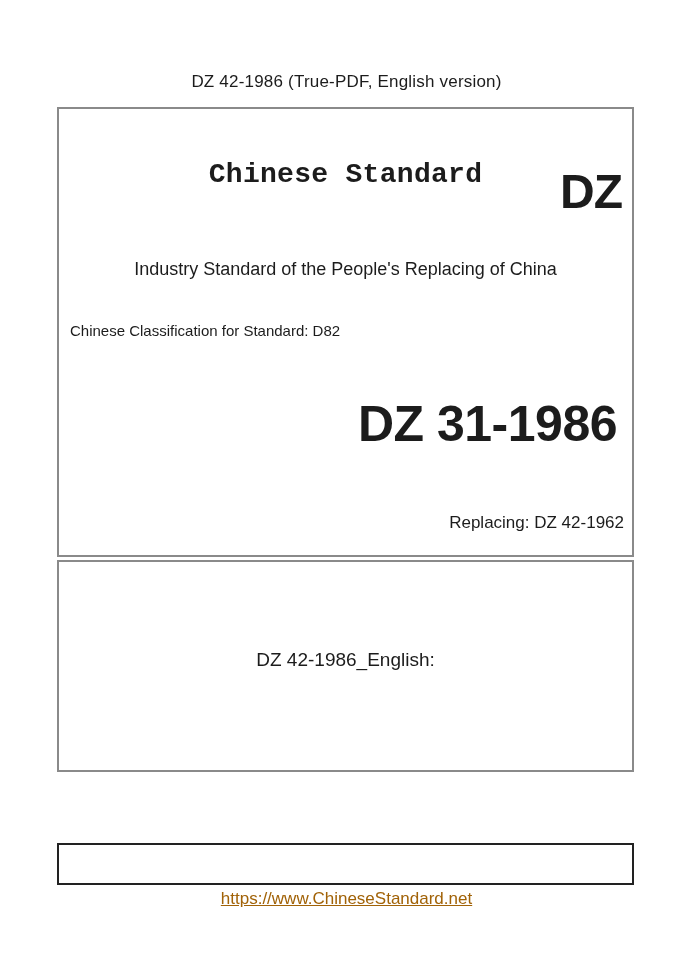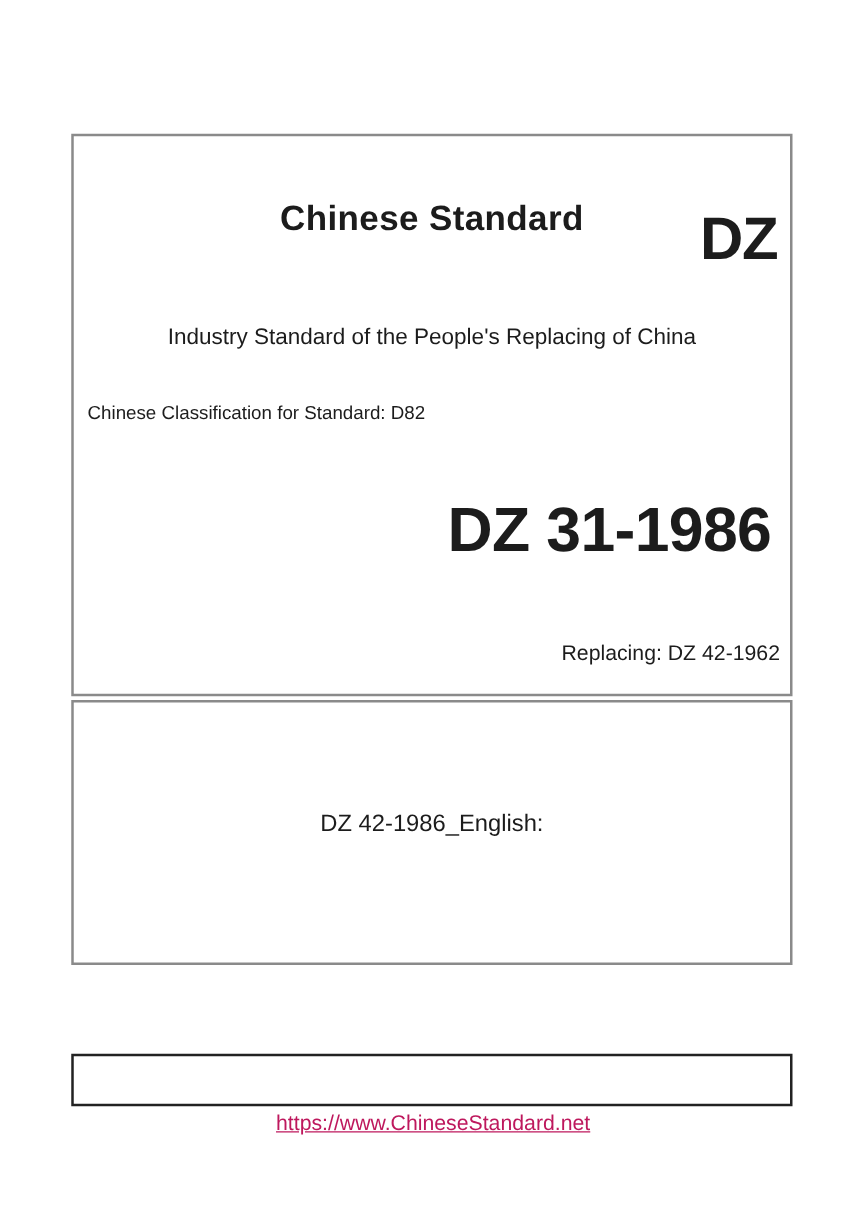--- a/index.html
+++ b/index.html
@@ -49,20 +49,21 @@
   }
   .brand-title {
     position: absolute;
     top: 50px;
     left: 0;
     width: 100%;
     text-align: center;
     font-size: 28px;
     font-weight: bold;
     letter-spacing: 0.3px;
+    font-family: Liberation Mono, monospace;
   }
   .brand-logo {
     position: absolute;
     top: 36px;
     right: 10px;
     font-size: 48px;
     font-weight: bold;
     line-height: 1;
     letter-spacing: -1px;
     margin-top: 23px;
@@ -107,30 +108,31 @@
   }
   .footer-link-wrap {
     position: absolute;
     top: 889px;
     left: 0;
     width: 100%;
     text-align: center;
   }
   .footer-link {
     font-size: 17px;
-    color: #be185d;
+    color: #a16207;
     text-decoration: underline;
     cursor: pointer;
   }
 </style>
 </head>
 <body>
 
 <div class="page">
 
+  <div class="header-line">DZ 42-1986 (True-PDF, English version)</div>
 
   <div class="box box-main">
     <div class="brand-title">Chinese Standard</div>
     <div class="brand-logo">DZ</div>
     <div class="subtitle">Industry Standard of the People's Replacing of China</div>
     <div class="classification">Chinese Classification for Standard: D82</div>
     <div class="standard-number">DZ 31-1986</div>
     <div class="replacing">Replacing: DZ 42-1962</div>
   </div>
 

